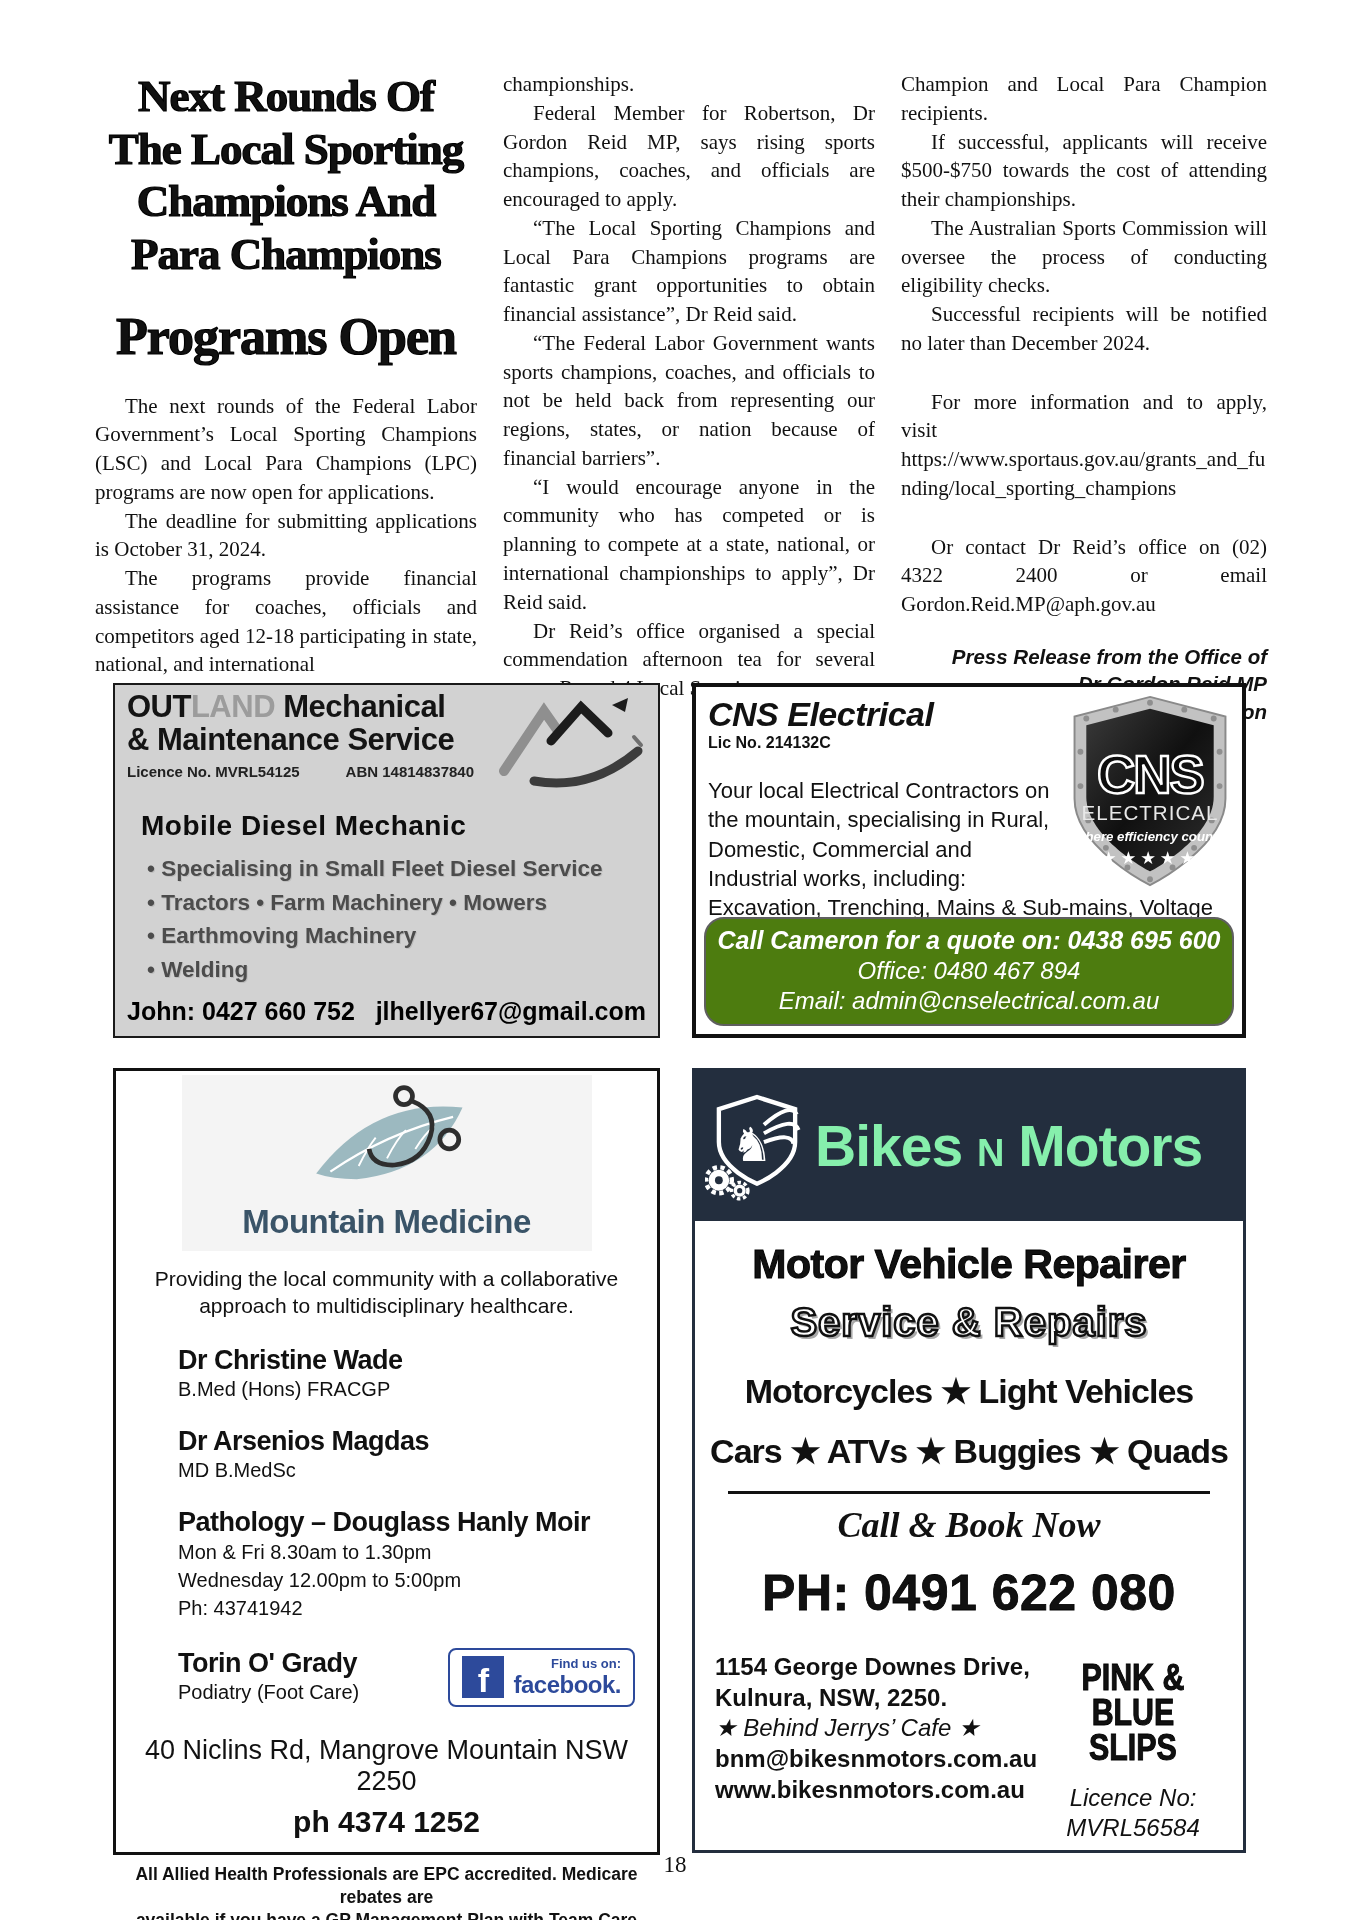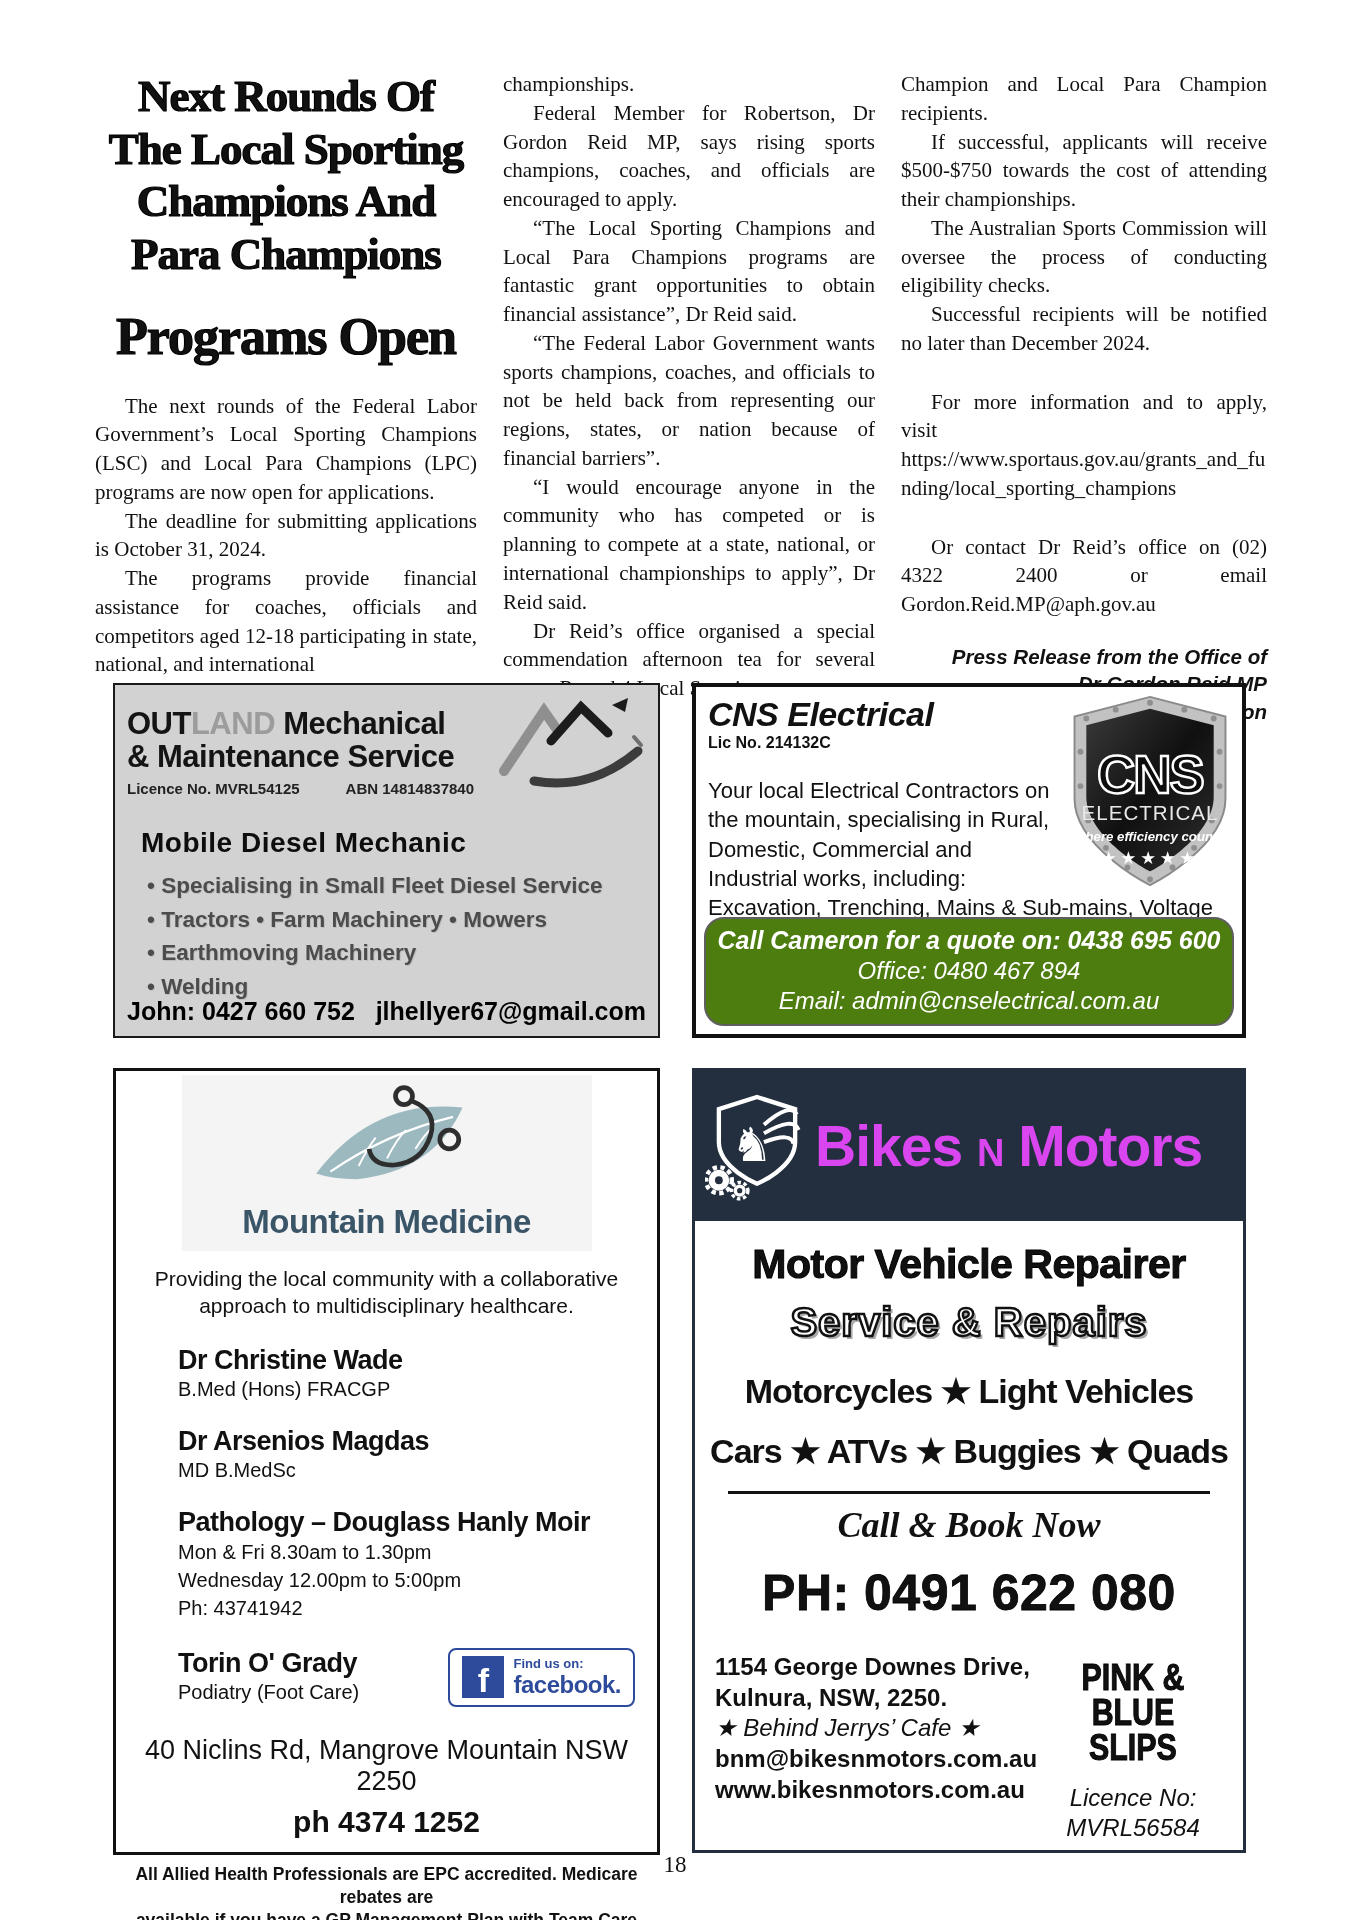--- a/index.html
+++ b/index.html
@@ -18,21 +18,21 @@
   .acol p.gap-top { margin-top:30px; }
   .acol p.wrapany { overflow-wrap:anywhere; }
   .attribution { margin-top:24px; font-family:"Liberation Sans", sans-serif; font-style:italic;
                  font-weight:bold; font-size:20.5px; line-height:1.33; text-align:right; }
 
   
   .ad { box-sizing:border-box; position:absolute; font-family:"Liberation Sans", sans-serif; }
 
   
   #ad-outland { left:113px; top:683px; width:547px; height:355px; background:#d2d2d2;
-                border:2px solid #1a1a1a; padding:22px 12px; }
+                border:2px solid #1a1a1a; padding:5px 12px; }
   .ol-brand { font-size:31px; font-weight:bold; line-height:1.08; color:#141414; letter-spacing:-0.5px; width:380px; }
   .ol-land { color:#9c9c9c; }
   .ol-lic { font-size:15px; font-weight:bold; margin-top:6px; display:flex; gap:46px; color:#222; }
   .ol-logo { position:absolute; right:12px; top:8px; width:150px; height:100px; }
   .ol-sub { font-size:28px; font-weight:bold; margin:30px 0 10px 14px; letter-spacing:0.5px; color:#0d0d0d; }
   .ol-bullets div { font-size:22.5px; font-weight:bold; color:#4c4c4c; margin-left:20px;
                     line-height:1.5; text-shadow:1px 1px 0 #bdbdbd; }
   .ol-contact { position:absolute; bottom:10px; left:12px; right:12px; font-size:25px; font-weight:bold;
                 color:#000; display:flex; justify-content:space-between;gap:8px; }
 
@@ -57,30 +57,30 @@
   .mm-tagline { text-align:center; font-size:21px; margin:14px auto 0; width:470px; line-height:1.3; }
   .mm-block { margin-left:62px; margin-top:25px; }
   .mm-name { font-size:27px; font-weight:bold; letter-spacing:-0.5px; }
   .mm-quals { font-size:20px; margin-top:2px; }
   .mm-lines div { font-size:20px; line-height:1.42; }
   .mm-pod-row { display:flex; justify-content:space-between; align-items:flex-start; margin:25px 22px 0 62px; }
   .fb-badge { border:2px solid #2d4a9b; border-radius:8px; background:#fff; display:flex;
               align-items:center; gap:9px; padding:6px 12px; }
   .fb-square { width:42px; height:42px; background:#2d4a9b; color:#fff; font-weight:bold; font-size:34px;
                display:flex; align-items:flex-end; justify-content:center; line-height:1.05; }
-  .fb-find { font-size:13px; font-weight:bold; color:#2d4a9b; }
+  .fb-find { font-size:13px; font-weight:bold; color:#2d4a9b;text-align:right; }
   .fb-name { font-size:24px; font-weight:bold; color:#2d4a9b; letter-spacing:-0.5px; }
   .mm-address { text-align:center; font-size:27px; margin-top:28px; }
   .mm-phone { text-align:center; font-size:30px; font-weight:bold; margin-top:8px; }
   .mm-footnote { text-align:center; font-size:17.5px; font-weight:bold; line-height:1.32; margin-top:24px; }
 
   
   #ad-bikes { left:692px; top:1068px; width:554px; height:785px; background:#fff; border:3px solid #232e3e; }
   .bk-header { background:#232e3e; height:150px; display:flex; align-items:center; padding:0 10px; gap:6px; }
-  .bk-brand { color:#d946ef; font-weight:bold; font-size:57px; letter-spacing:-1px; white-space:nowrap; }
+  .bk-brand { color:#86efac; font-weight:bold; font-size:57px; letter-spacing:-1px; white-space:nowrap; }
   .bk-n { font-size:38px; }
   .bk-body { text-align:center; }
   .bk-mvr { font-size:41px; font-weight:bold; margin-top:20px; letter-spacing:-0.5px; -webkit-text-stroke:1px #000; }
   .bk-sr { font-size:40px; font-weight:bold; color:#fff; -webkit-text-stroke:2.5px #111;
            text-shadow:3px 3px 0 #a9a9a9; margin-top:12px; letter-spacing:1px; }
   .bk-veh { font-size:34px; font-weight:bold; margin-top:20px; letter-spacing:-1px; }
   .bk-veh.first { margin-top:26px; }
   .bk-hr { border:none; border-top:3px solid #111; width:88%; margin:20px auto 6px; }
   .bk-call { font-family:"Liberation Serif", serif; font-style:italic; font-weight:bold; font-size:36px; margin-top:10px; }
   .bk-phone { font-size:50px; font-weight:bold; margin-top:18px; letter-spacing:0.5px; -webkit-text-stroke:0.8px #000; }

